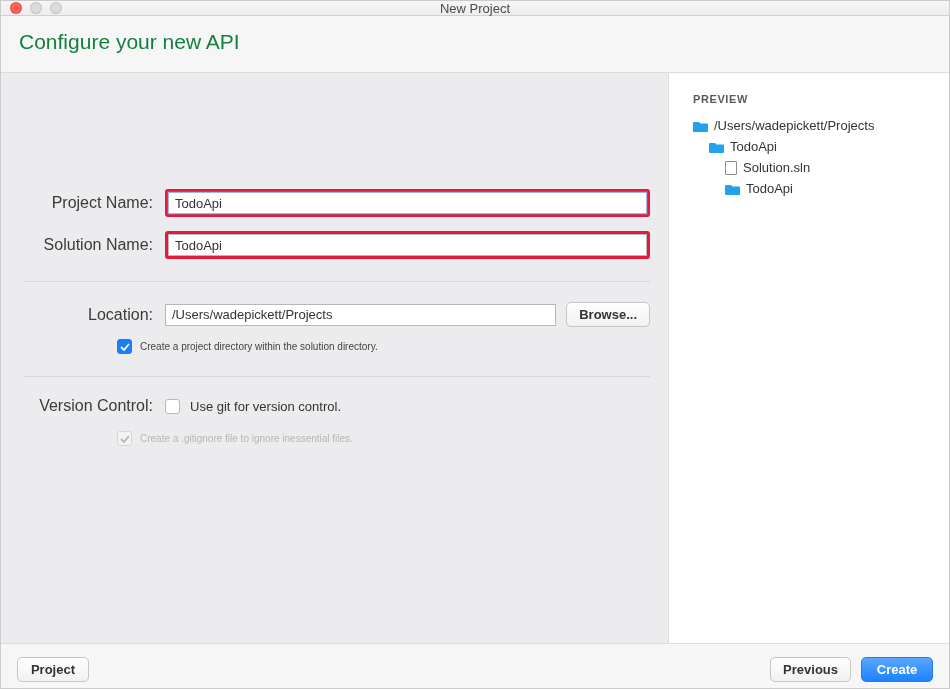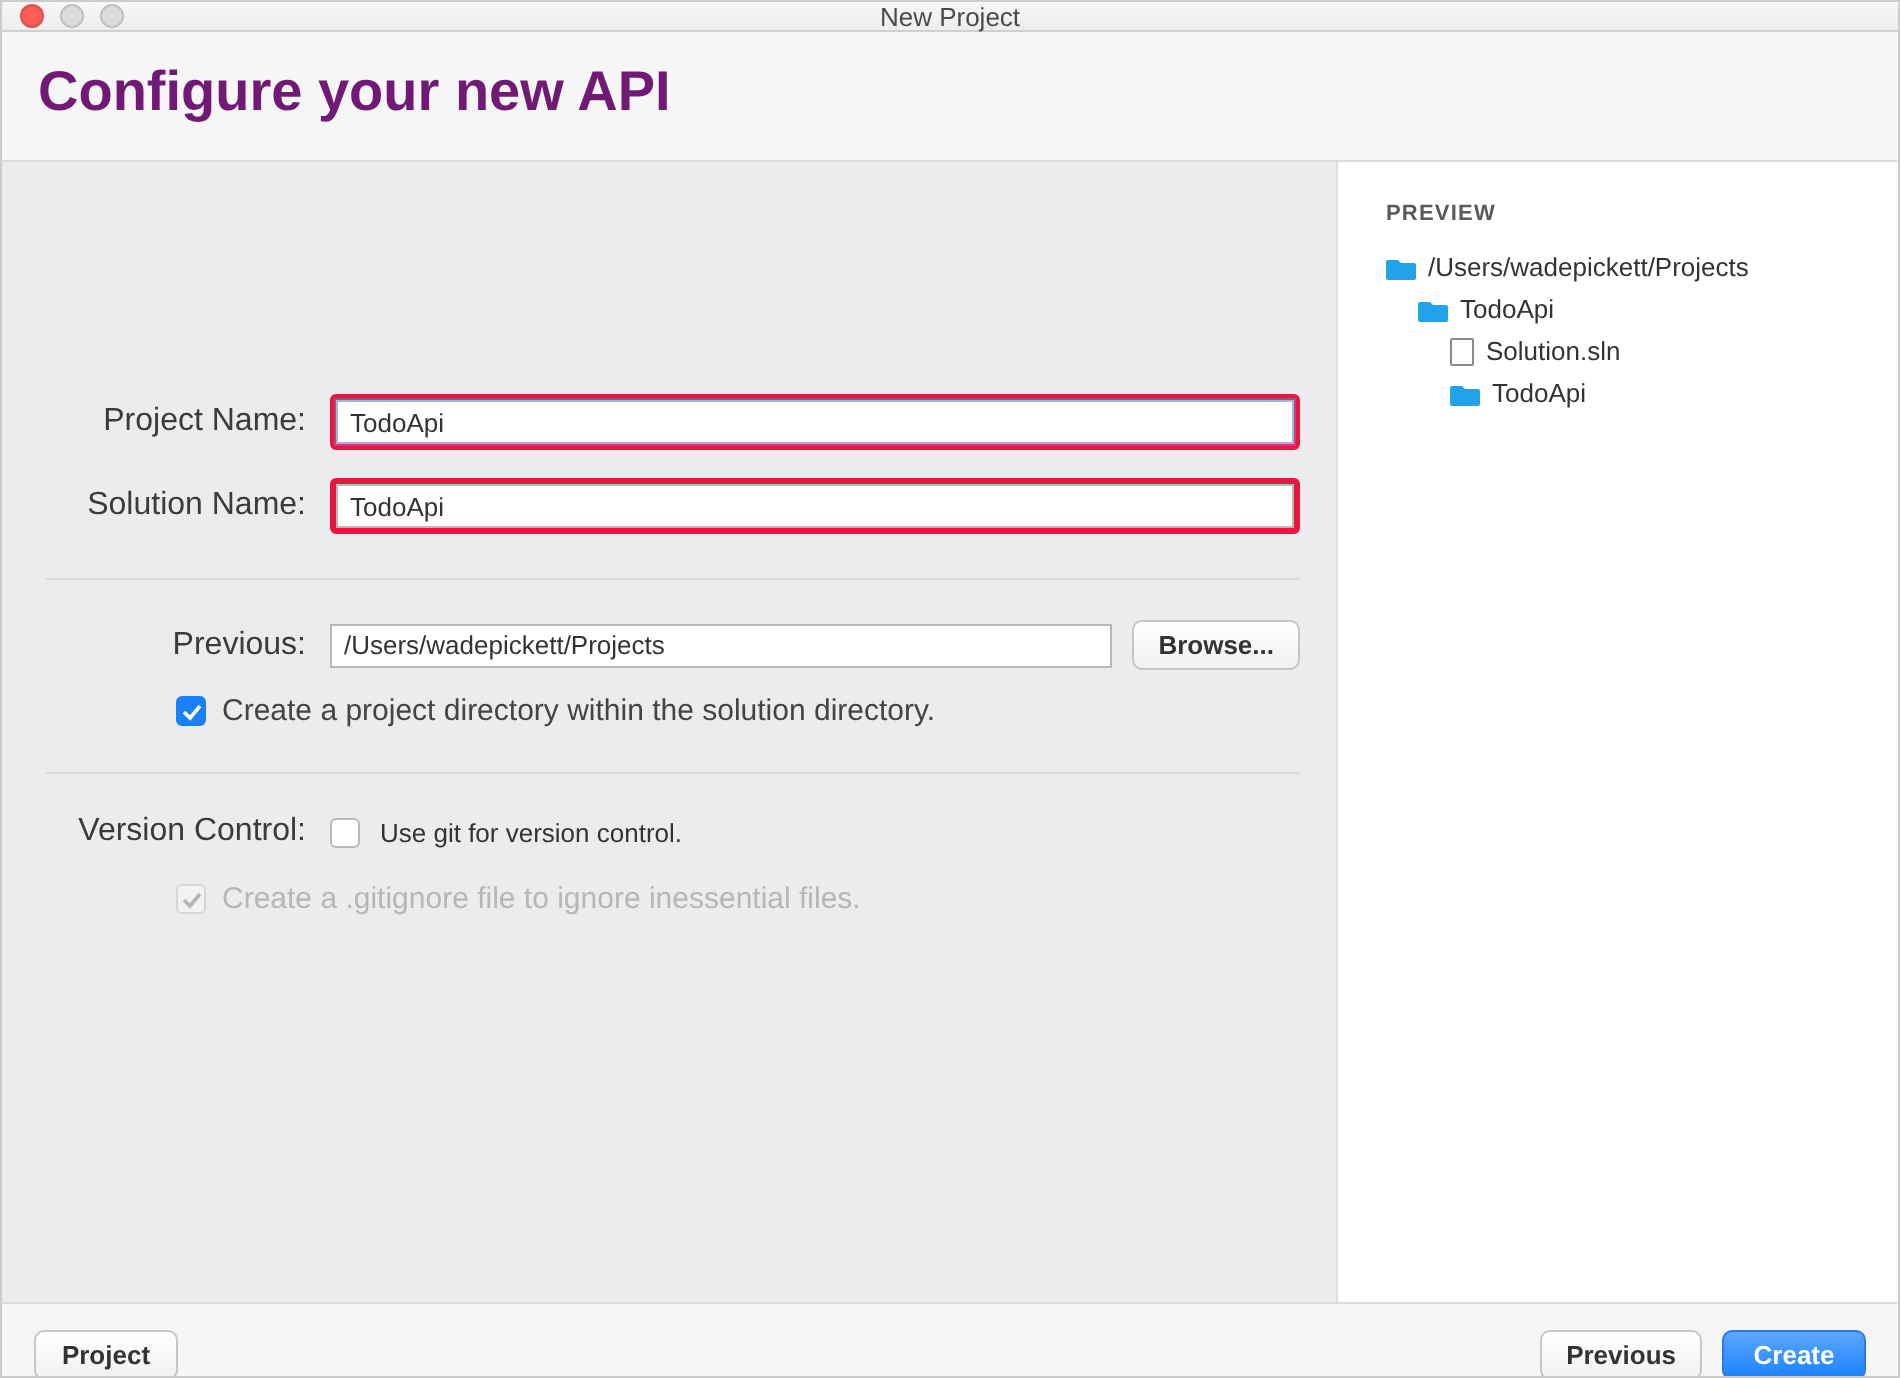--- a/index.html
+++ b/index.html
@@ -35,23 +35,23 @@
       text-align: center;
       font-size: 13px;
       color: #4a4a4a;
     }
     .header {
       background: #f6f6f6;
       border-bottom: 1px solid #dcdcdc;
       padding: 14px 18px 18px;
     }
     .header h1 {
-      font-size: 28px;
-      font-weight: 700;
-      color: #701a75;
+      font-size: 21px;
+      font-weight: 400;
+      color: #15803d;
     }
     .content {
       display: flex;
       height: 570px;
     }
     .form-pane {
       flex: 1;
       background: #ececee;
       padding: 26px 18px 0 22px;
     }
@@ -111,24 +111,24 @@
       font-weight: bold;
     }
     .btn.primary {
       background: linear-gradient(#5aa7ff, #1c82ff);
       border: 1px solid #2b79e6;
       color: #fff;
     }
     .checkbox-row {
       display: flex;
       align-items: center;
-      margin-left: 65px;
+      margin-left: 94px;
       margin-top: 2px;
       gap: 8px;
-      font-size: 15px;
+      font-size: 10px;
       color: #444;
     }
     .checkbox-row.disabled { color: #b6b6b6; }
     .chk {
       width: 15px; height: 15px;
       border-radius: 3px;
       border: 1px solid #b8b8b8;
       background: #fff;
       display: inline-flex;
       align-items: center;
@@ -219,21 +219,21 @@
         <div class="highlight-wrap">
           <input type="text" value="TodoApi" style="">
         </div>
       </div>
     </div>
 
     <div class="divider" style="margin-top:22px"></div>
 
     <div class="form-section">
       <div class="form-row" style="margin-bottom:12px">
-        <div class="form-label">Previous:</div>
+        <div class="form-label">Location:</div>
         <div class="form-field">
           <input type="text" value="/Users/wadepickett/Projects" style="">
           <button class="btn">Browse...</button>
         </div>
       </div>
       <div class="checkbox-row">
         <span class="chk checked">
           <svg viewBox="0 0 10 10">
               <path d="M1 5 L4 8 L9 2" stroke="#fff" stroke-width="1.8" fill="none"></path>
             </svg>

